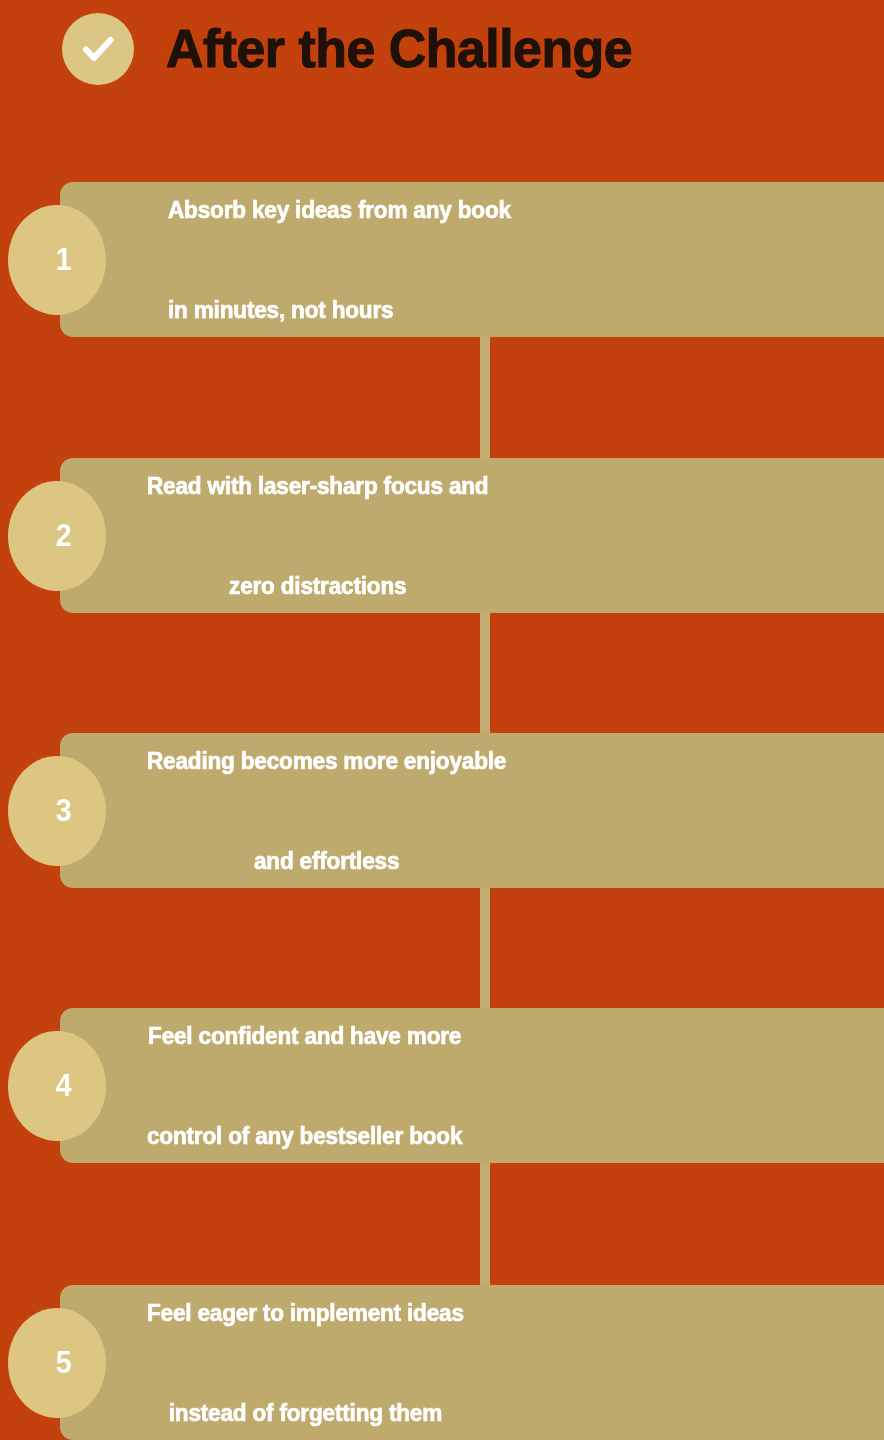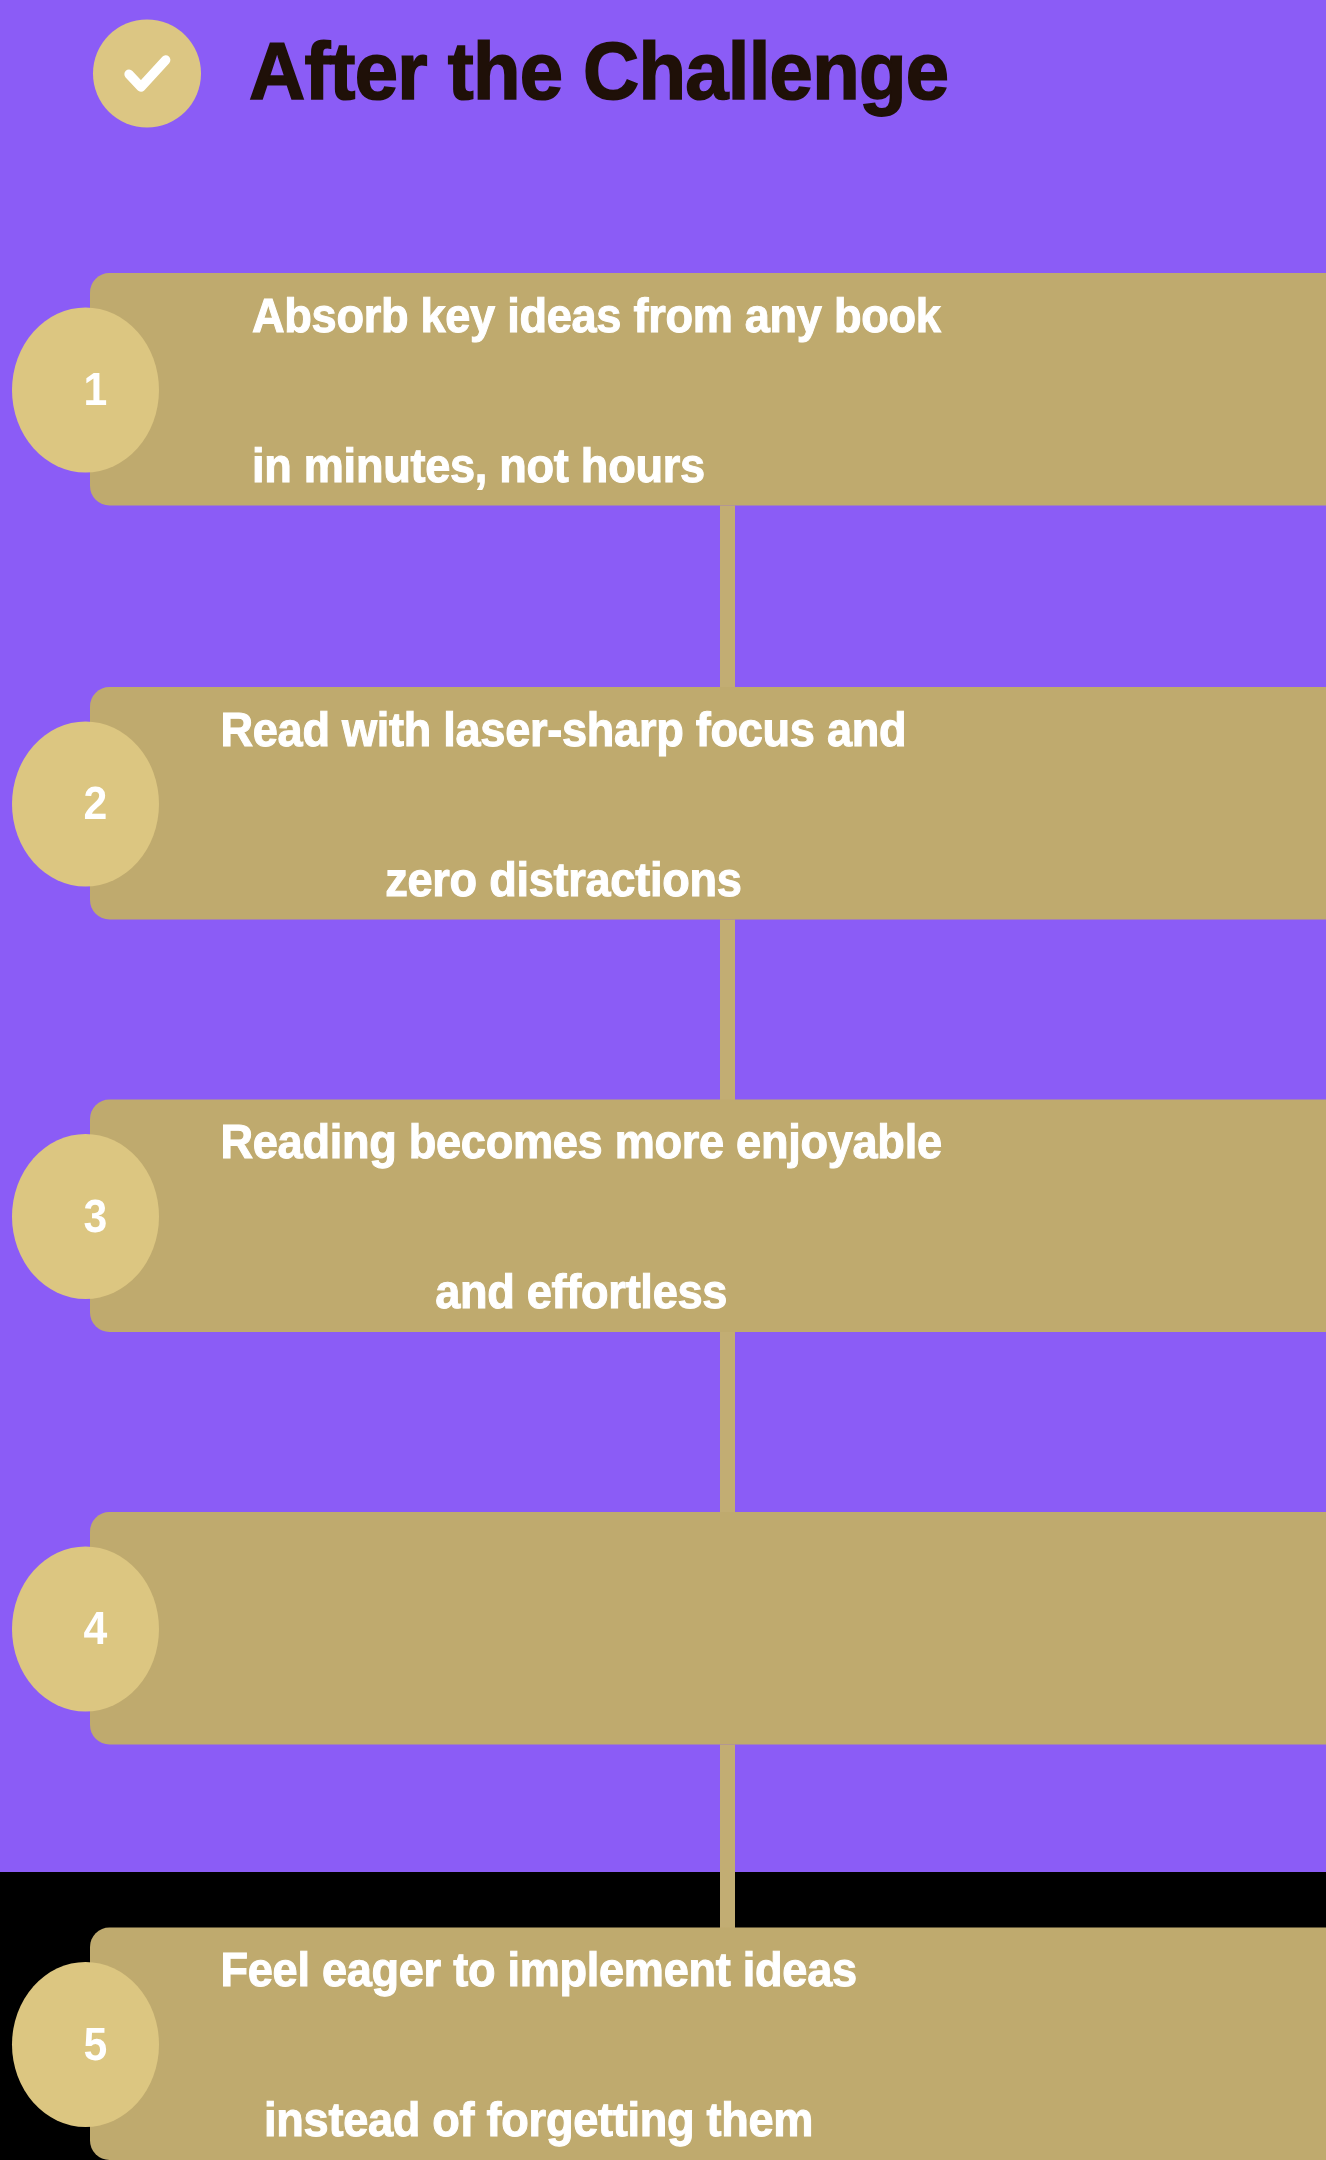--- a/index.html
+++ b/index.html
@@ -4,22 +4,22 @@
 <style>
   * { margin:0; padding:0; box-sizing:border-box; }
   html, body {
     width:884px; height:1440px;
     background:#000000;
     font-family:"Liberation Sans", sans-serif;
     overflow:hidden;
   }
   #stage {
     position:relative;
-    width:884px; height:1248px;
-    background:#8b5cf6;
+    width:884px; height:1440px;
+    background:#c2410c;
   }
 
   
   .header {
     position:absolute;
     left:0; top:0;
     width:884px; height:120px;
     display:flex; align-items:center;
   }
   .check-badge {
@@ -83,21 +83,21 @@
     color:#ffffff;
     line-height:1;
     margin-left:14px;
     transform:scaleX(0.92);
   }
   .card-text {
     position:absolute;
     top:50%;
     transform:translateY(-50%);
     color:#ffffff;
-    font-size:32px;
+    font-size:24px;
     font-weight:bold;
     line-height:50px;
     letter-spacing:-0.2px;
     white-space:pre-line;
     transform-origin:left center;
   }
   .card-text.indent-wide { left:108px; }
   .card-text.indent-narrow { left:87px;text-align:center; }
   .card-text .tx {
     display:block;
@@ -152,20 +152,24 @@
     <div class="card-text indent-narrow">
       <span class="tx">Reading becomes more enjoyable</span>
       <span class="tx">and effortless</span>
     </div>
   </div>
 
   <div class="card" style="top:1008px;">
     <div class="card-num">
       <span>4</span>
     </div>
+    <div class="card-text indent-narrow">
+      <span class="tx">Feel confident and have more</span>
+      <span class="tx">control of any bestseller book</span>
+    </div>
   </div>
 
   <div class="card" style="top:1285px;">
     <div class="card-num">
       <span>5</span>
     </div>
     <div class="card-text indent-narrow">
       <span class="tx">Feel eager to implement ideas</span>
       <span class="tx">instead of forgetting them</span>
     </div>

